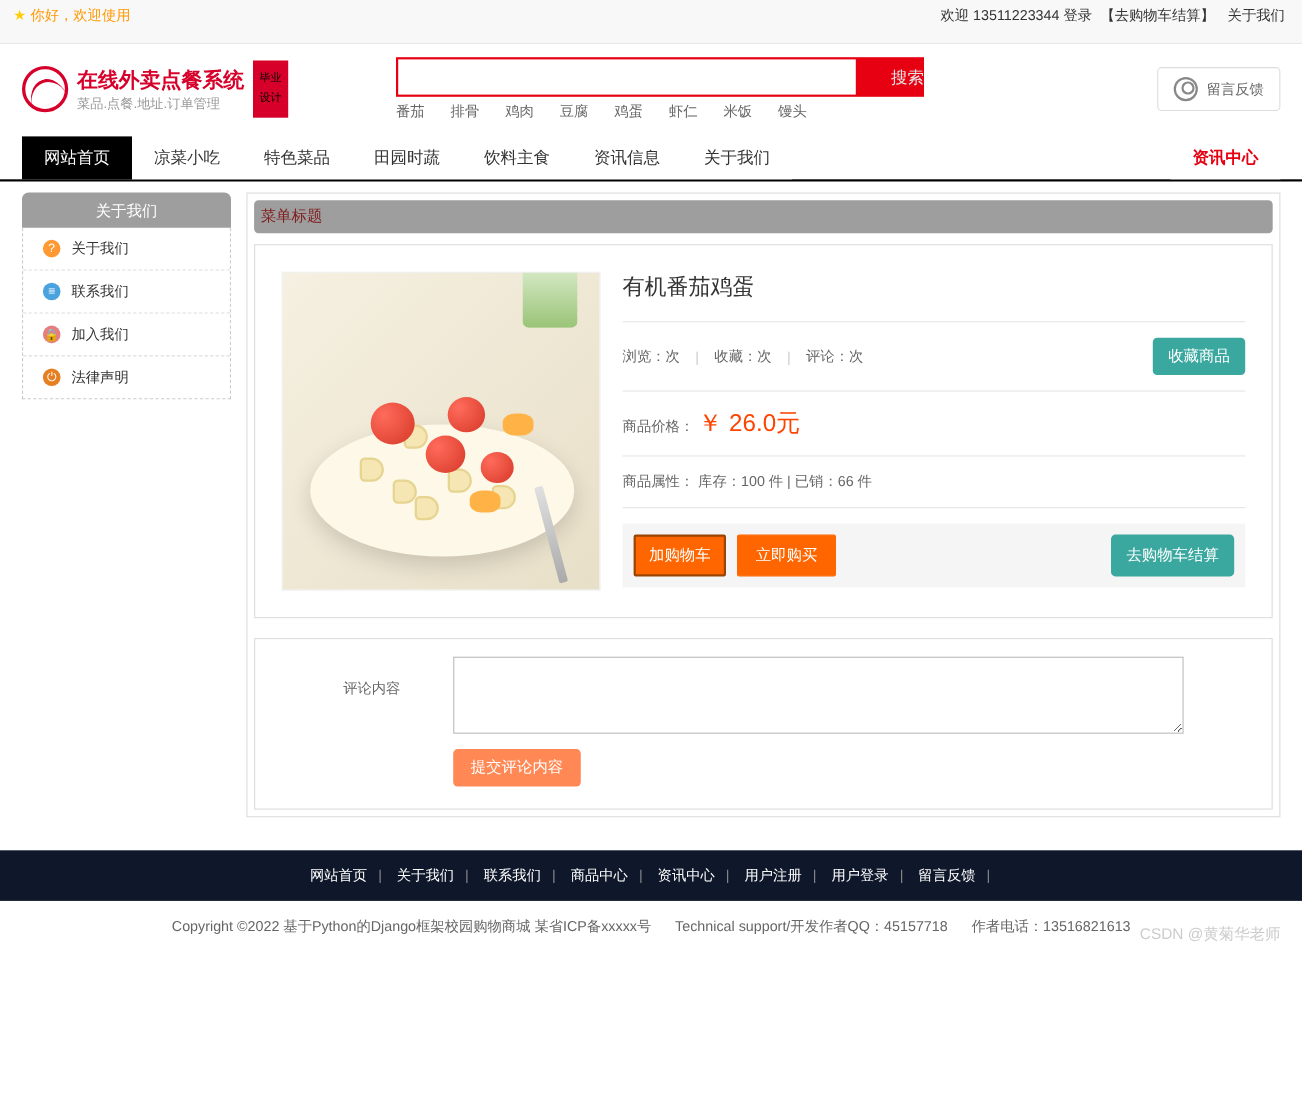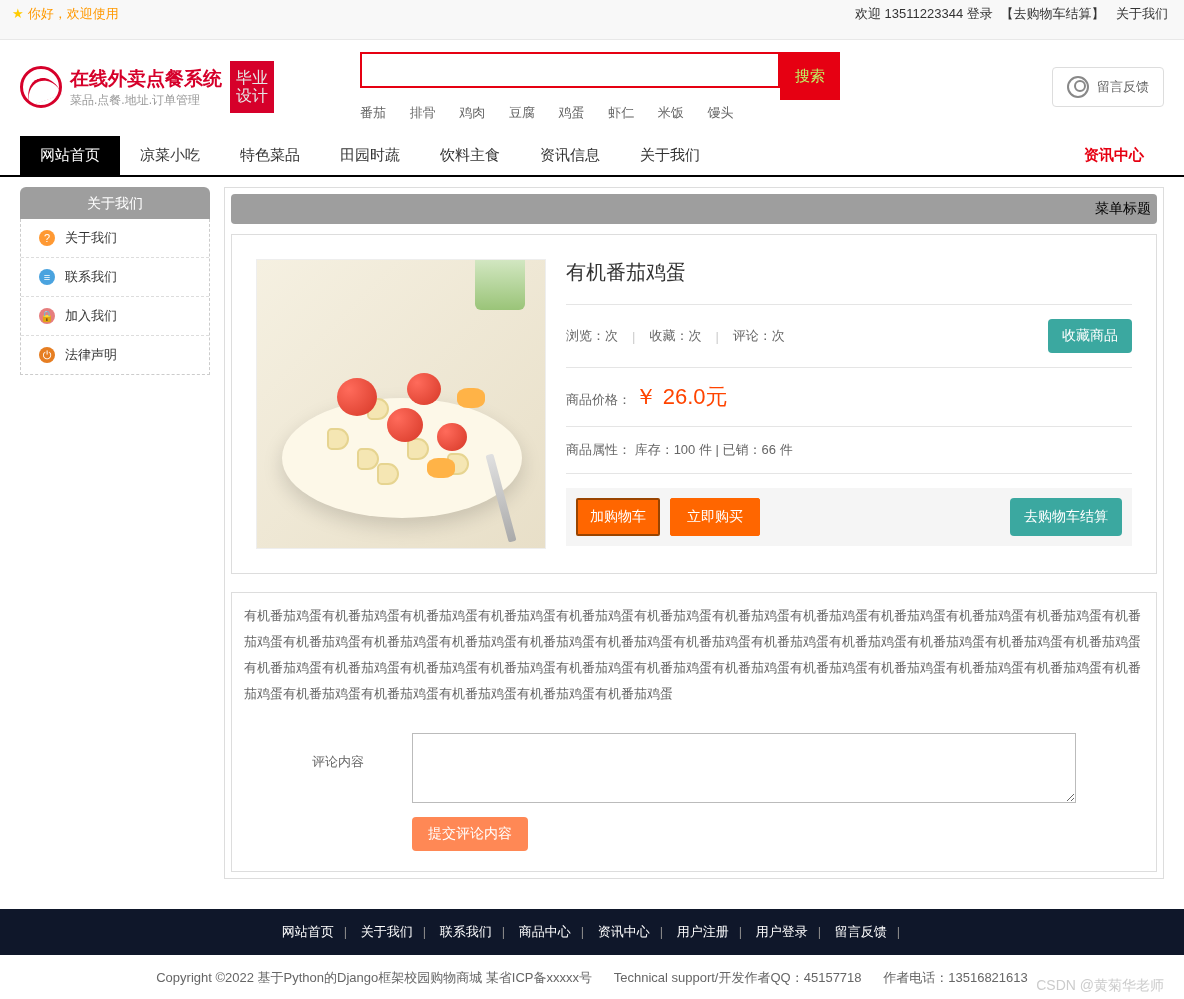--- a/index.html
+++ b/index.html
@@ -9,26 +9,26 @@
 .topbar .left { color: #ff9900; }
 .star-icon { display: inline-block; margin-right: 4px; color: #ffcc00; }
 .topbar .right a { color: #333; text-decoration: none; margin: 0 4px; }
 
 .header { display: flex; align-items: center; padding: 12px 20px 6px; }
 .logo-area { display: flex; align-items: center; width: 340px; }
 .logo-circle { width: 42px; height: 42px; border: 3px solid #d6002a; border-radius: 50%; position: relative; margin-right: 8px; }
 .logo-circle::after { content: ""; position: absolute; width: 34px; height: 20px; border-top: 3px solid #d6002a; border-radius: 50%/100% 100% 0 0; top: 9px; left: 2px; transform: rotate(-20deg); }
 .logo-txt .l1 { color: #d6002a; font-size: 19px; font-weight: bold; }
 .logo-txt .l2 { color: #999; font-size: 12px; }
-.badge { background: #d6002a; color: #e5e5e5; padding: 8px 6px; font-size: 16px; line-height: 18px; margin-left: 8px; text-align: center; }
+.badge { background: #d6002a; color: #000000; padding: 8px 6px; font-size: 10px; line-height: 18px; margin-left: 8px; text-align: center; }
 
 .search-area { flex: 1; }
 .search-box { display: flex; }
 .search-input { width: 420px; height: 36px; border: 2px solid #e60012; padding: 0 8px; outline: none; }
-.search-btn { width: 60px; height: 48px; background: #e60012; color: #bef264; border: none; font-size: 15px; cursor: pointer; }
+.search-btn { width: 60px; height: 36px; background: #e60012; color: #e5e5e5; border: none; font-size: 15px; cursor: pointer; text-align: right; }
 .hotwords { margin-top: 4px; }
 .hotwords a { color: #666; text-decoration: none; margin-right: 20px; font-size: 13px; }
 
 .feedback-box { border: 1px solid #ddd; border-radius: 4px; padding: 8px 14px; display: flex; align-items: center; gap: 8px; color: #666; cursor: pointer; }
 .avatar-icon { width: 22px; height: 22px; border: 2px solid #888; border-radius: 50%; position: relative; }
 .avatar-icon::before { content: ""; position: absolute; width: 8px; height: 8px; border: 2px solid #888; border-radius: 50%; top: 2px; left: 5px; }
 
 .mainnav-wrap { border-bottom: 2px solid #000; margin-top: 8px; }
 .mainnav { display: flex; align-items: center; padding: 0 20px; }
 .mainnav a { display: block; padding: 10px 20px; color: #333; text-decoration: none; font-size: 15px; background: #f2f2f2; }
@@ -44,21 +44,21 @@
 .side-list { border: 1px dashed #ccc; border-top: none; }
 .side-list li { list-style: none; border-bottom: 1px dashed #ddd; padding: 10px 18px; display: flex; align-items: center; gap: 10px; cursor: pointer; }
 .side-list li:last-child { border-bottom: none; }
 .sicon { width: 16px; height: 16px; border-radius: 50%; display: inline-flex; align-items: center; justify-content: center; font-size: 11px; color: #fff; }
 .sicon.orange { background: #ff9933; }
 .sicon.blue { background: #4aa3df; }
 .sicon.red { background: #e67e7e; }
 .sicon.oran2 { background: #e67e22; }
 
 .main { flex: 1; border: 1px solid #ddd; padding: 6px; }
-.title-bar { background: #9e9e9e; color: #000000; text-align: right; padding: 6px; border-radius: 4px; font-size: 14px; margin-bottom: 10px; }
+.title-bar { background: #9e9e9e; color: #7f1d1d; text-align: left; padding: 6px; border-radius: 4px; font-size: 14px; margin-bottom: 10px; }
 
 .product-box { border: 1px solid #ddd; padding: 24px; display: flex; gap: 20px; }
 .product-img { width: 290px; height: 290px; background: linear-gradient(135deg,#f5f0e1 0%,#e8dfc8 100%); position: relative; overflow: hidden; border: 1px solid #eee; }
 .plate { position: absolute; width: 240px; height: 120px; background: #fdf8e8; border-radius: 50%; bottom: 30px; left: 25px; box-shadow: 0 8px 20px rgba(0,0,0,0.15); }
 .food { position: absolute; bottom: 50px; left: 60px; width: 180px; height: 130px; }
 .tomato { position: absolute; border-radius: 50%; background: radial-gradient(circle at 30% 30%, #ff6b5b, #d63827); }
 .t1 { width: 40px; height: 38px; top: 10px; left: 20px; }
 .t2 { width: 36px; height: 34px; top: 40px; left: 70px; }
 .t3 { width: 34px; height: 32px; top: 5px; left: 90px; }
 .t4 { width: 30px; height: 28px; top: 55px; left: 120px; }
@@ -234,21 +234,20 @@
         <hr class="divider">
         <div class="btn-row">
           <button class="btn-orange">加购物车</button>
           <button class="btn-orange2">立即购买</button>
           <button class="btn-teal">去购物车结算</button>
         </div>
       </div>
     </div>
 
     <div class="detail-box">
-      <div class="desc">有机番茄鸡蛋有机番茄鸡蛋有机番茄鸡蛋有机番茄鸡蛋有机番茄鸡蛋有机番茄鸡蛋有机番茄鸡蛋有机番茄鸡蛋有机番茄鸡蛋有机番茄鸡蛋有机番茄鸡蛋有机番茄鸡蛋有机番茄鸡蛋有机番茄鸡蛋有机番茄鸡蛋有机番茄鸡蛋有机番茄鸡蛋有机番茄鸡蛋有机番茄鸡蛋有机番茄鸡蛋有机番茄鸡蛋有机番茄鸡蛋有机番茄鸡蛋有机番茄鸡蛋有机番茄鸡蛋有机番茄鸡蛋有机番茄鸡蛋有机番茄鸡蛋有机番茄鸡蛋有机番茄鸡蛋有机番茄鸡蛋有机番茄鸡蛋有机番茄鸡蛋有机番茄鸡蛋有机番茄鸡蛋有机番茄鸡蛋有机番茄鸡蛋有机番茄鸡蛋有机番茄鸡蛋有机番茄鸡蛋</div>
       <div class="comment-form">
         <div class="form-row">
           <label>评论内容</label>
           <textarea style=""></textarea>
         </div>
         <button class="submit-btn">提交评论内容</button>
       </div>
     </div>
   </div>
 </div>

